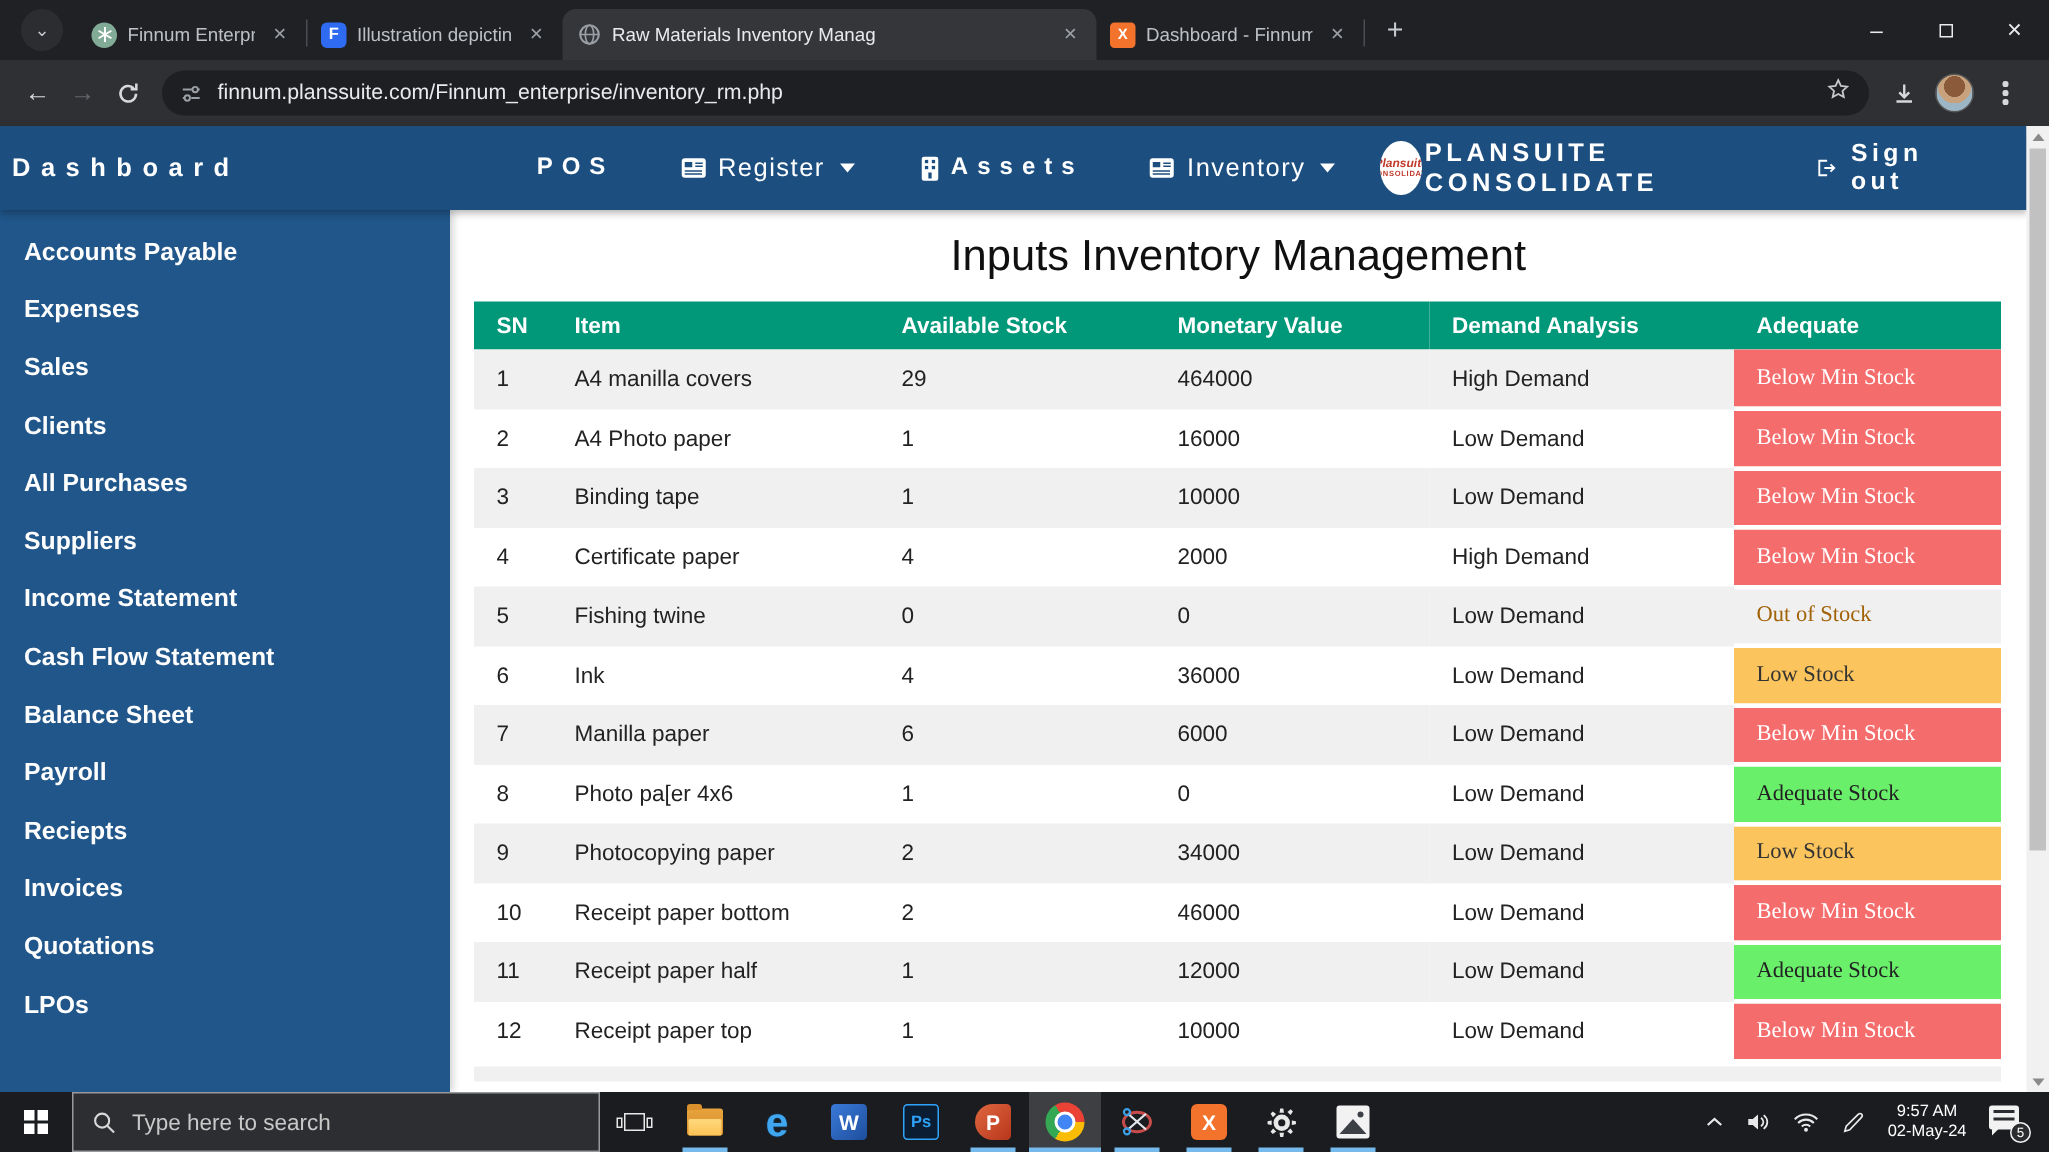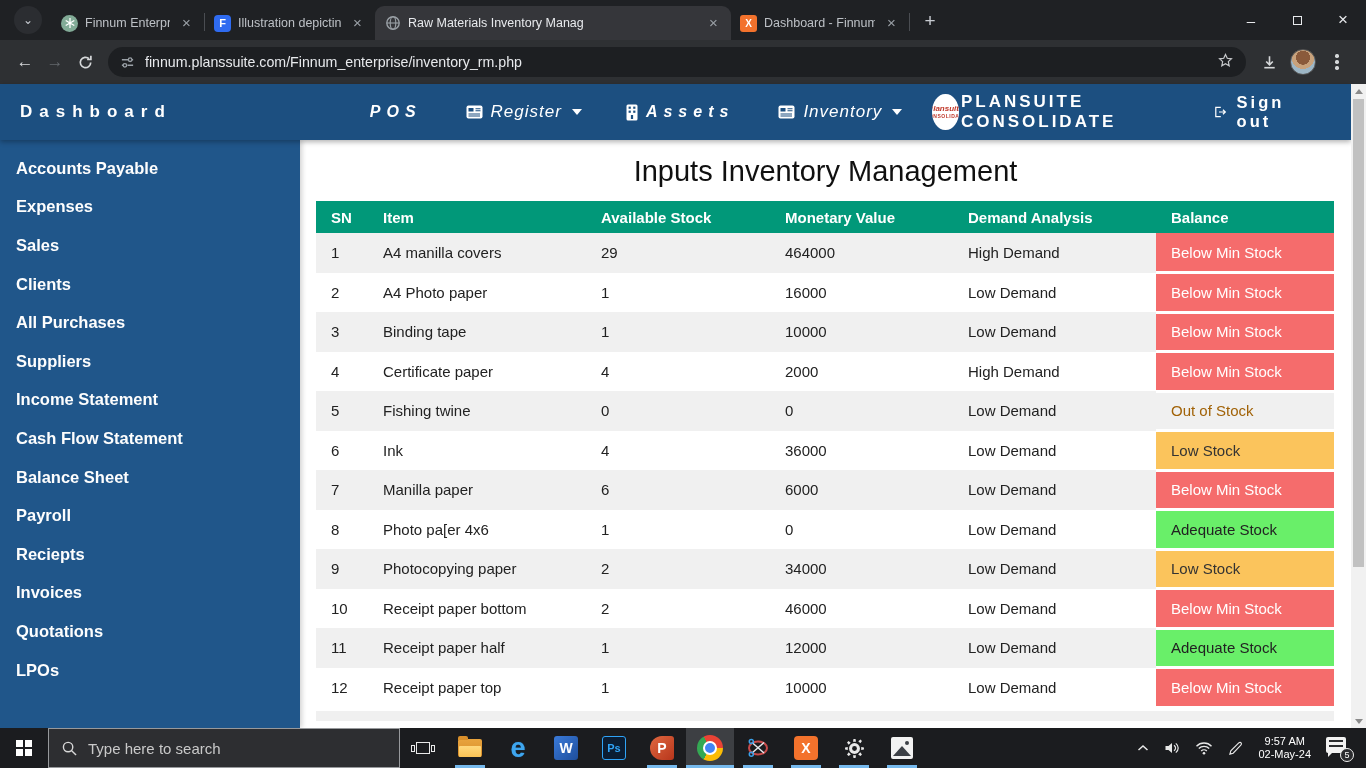--- a/index.html
+++ b/index.html
@@ -38,22 +38,22 @@
   .omnibox .star { margin-left:auto; }
   .toolbar-right { display:flex; align-items:center; gap:6px; padding-right:4px; }
   .avatar { width:26px; height:26px; border-radius:50%; background:
     radial-gradient(circle at 50% 32%, #8a5a3b 0 34%, #c8a27c 35% 55%, #9db6c6 56%); border:1px solid #555; }
   .kebab { display:flex; flex-direction:column; gap:2.5px; width:30px; align-items:center; }
   .kebab i { width:3.4px; height:3.4px; border-radius:50%; background:#d6d8da; }
 
   
   .page { position:absolute; top:84px; left:0; right:0; bottom:40px; background:#fff; }
   .appbar { position:absolute; top:0; left:0; right:15px; height:56px; background:#1c4f80; display:flex; align-items:center; color:#fff; box-shadow:0 2px 5px rgba(0,0,0,.3); z-index:3; }
-  .brand { margin-left:20px; font-size:17px; letter-spacing:7px; font-weight:700; }
-  .appnav { display:flex; align-items:center; gap:44px; margin-left:198px; font-size:16px;font-style:italic; }
+  .brand { margin-left:8px; font-size:17px; letter-spacing:7px; font-weight:700; }
+  .appnav { display:flex; align-items:center; gap:44px; margin-left:198px; font-size:16px; }
   .appnav .navitem { display:flex; align-items:center; gap:8px; }
   .sp-wide { letter-spacing:6px; font-weight:600; }
   .sp-med { letter-spacing:1px; font-weight:400; font-size:17px; }
   .caret { width:0; height:0; border-left:5px solid transparent; border-right:5px solid transparent; border-top:6px solid #fff; margin-left:2px; }
   .org { display:flex; align-items:center; gap:2px; margin-left:30px; }
   .org-logo { width:36px; height:36px; border-radius:50%; background:#fff; display:flex; flex-direction:column; align-items:center; justify-content:center; overflow:hidden; }
   .org-logo .l1 { color:#c0392b; font-size:8px; font-style:italic; font-weight:700; line-height:8px; }
   .org-logo .l2 { color:#c0392b; font-size:5px; font-weight:700; letter-spacing:.5px; line-height:7px; }
   .org-name { font-size:17px; letter-spacing:3px; font-weight:600; }
   .signout { display:flex; align-items:center; gap:10px; margin-left:42px; margin-right:50px; font-size:16.5px; letter-spacing:3px; font-weight:600; }
@@ -61,21 +61,21 @@
   .sidebar { position:absolute; top:56px; left:0; width:300px; bottom:0; background:#20568a; padding-top:9px; box-shadow:2px 0 5px rgba(0,0,0,.18); z-index:2; }
   .side-item { height:38.6px; display:flex; align-items:center; padding:0 16px; color:#fdfdfd; font-size:16.5px; font-weight:600; }
 
   .main { position:absolute; top:56px; left:300px; right:15px; bottom:0; background:#fff; overflow:hidden; }
   .page-title { text-align:center; margin:15px 0 13px; font-size:29px; font-weight:500; color:#101010; }
   .inv-table { width:calc(100% - 33px); margin-left:16px; border-collapse:collapse; table-layout:fixed; font-size:15px; color:#222; }
   .inv-table th { background:#019879; color:#fff; text-align:left; font-weight:700; height:32px; padding-left:15px; font-size:15px; }
   .inv-table td { height:39.5px; padding-left:15px; }
   .inv-table tbody tr:nth-child(odd) { background:#f0f0f0; }
   .inv-table td.c-comment { padding:0; border-bottom:3px solid #fff; }
-  .badge { height:100%; display:flex; align-items:center; padding-left:15px; }
+  .badge { height:100%; display:flex; align-items:center; padding-left:15px;font-family:Liberation Serif, serif; }
   .partial-row { height:10px; background:#f0f0f0; margin:2px 17px 0 16px; }
 
   
   .vscroll { position:absolute; top:0; right:0; bottom:0; width:15px; background:#f1f1f1; z-index:5; }
   .vs-arrow { position:absolute; left:0; width:15px; height:14px; display:flex; align-items:center; justify-content:center; }
   .vs-up { top:0; } .vs-down { bottom:0; }
   .tri-up { width:0; height:0; border-left:4px solid transparent; border-right:4px solid transparent; border-bottom:5px solid #8a8a8a; }
   .tri-down { width:0; height:0; border-left:4px solid transparent; border-right:4px solid transparent; border-top:5px solid #8a8a8a; }
   .vs-thumb { position:absolute; top:15px; left:2px; width:11px; height:468px; background:#c1c1c1; }
 
@@ -290,21 +290,21 @@
             <col style="width:203px">
             <col>
         </colgroup>
         <thead>
             <tr id="thead-row">
               <th>SN</th>
               <th>Item</th>
               <th>Available Stock</th>
               <th>Monetary Value</th>
               <th>Demand Analysis</th>
-              <th>Balance</th>
+              <th>Adequate</th>
             </tr>
           </thead>
         <tbody id="tbody">
             <tr>
               <td>1</td>
               <td>A4 manilla covers</td>
               <td>29</td>
               <td>464000</td>
               <td>High Demand</td>
               <td class="c-comment">

